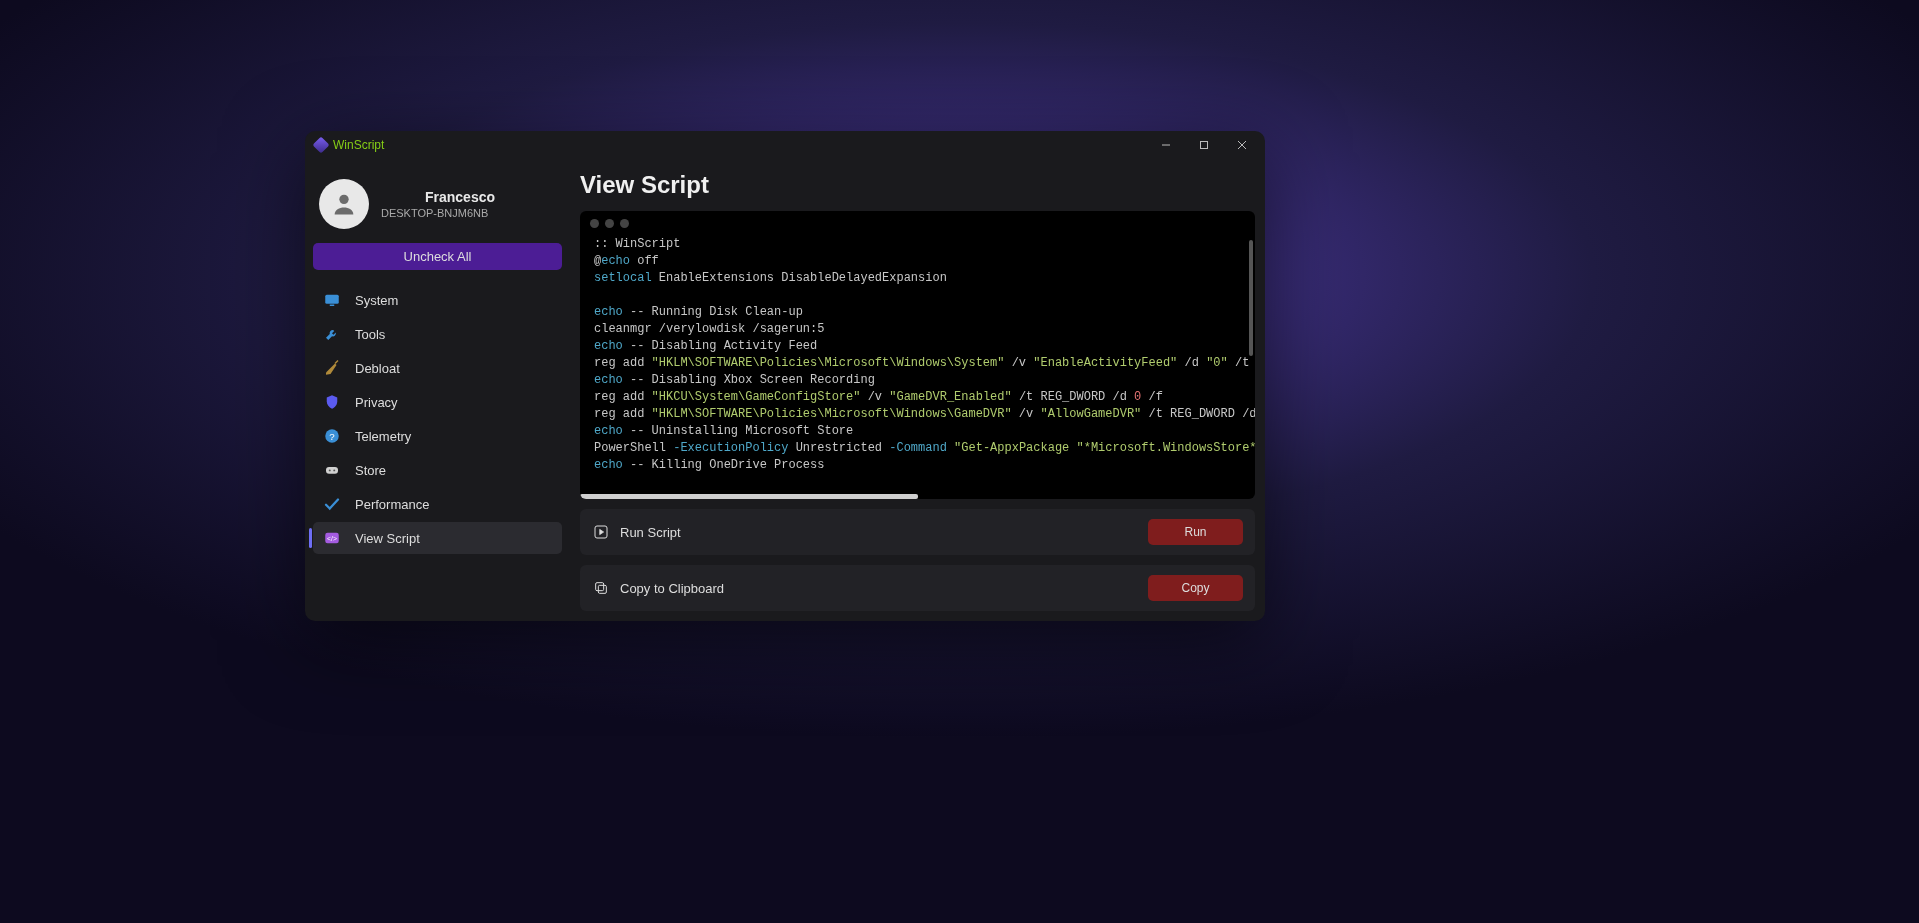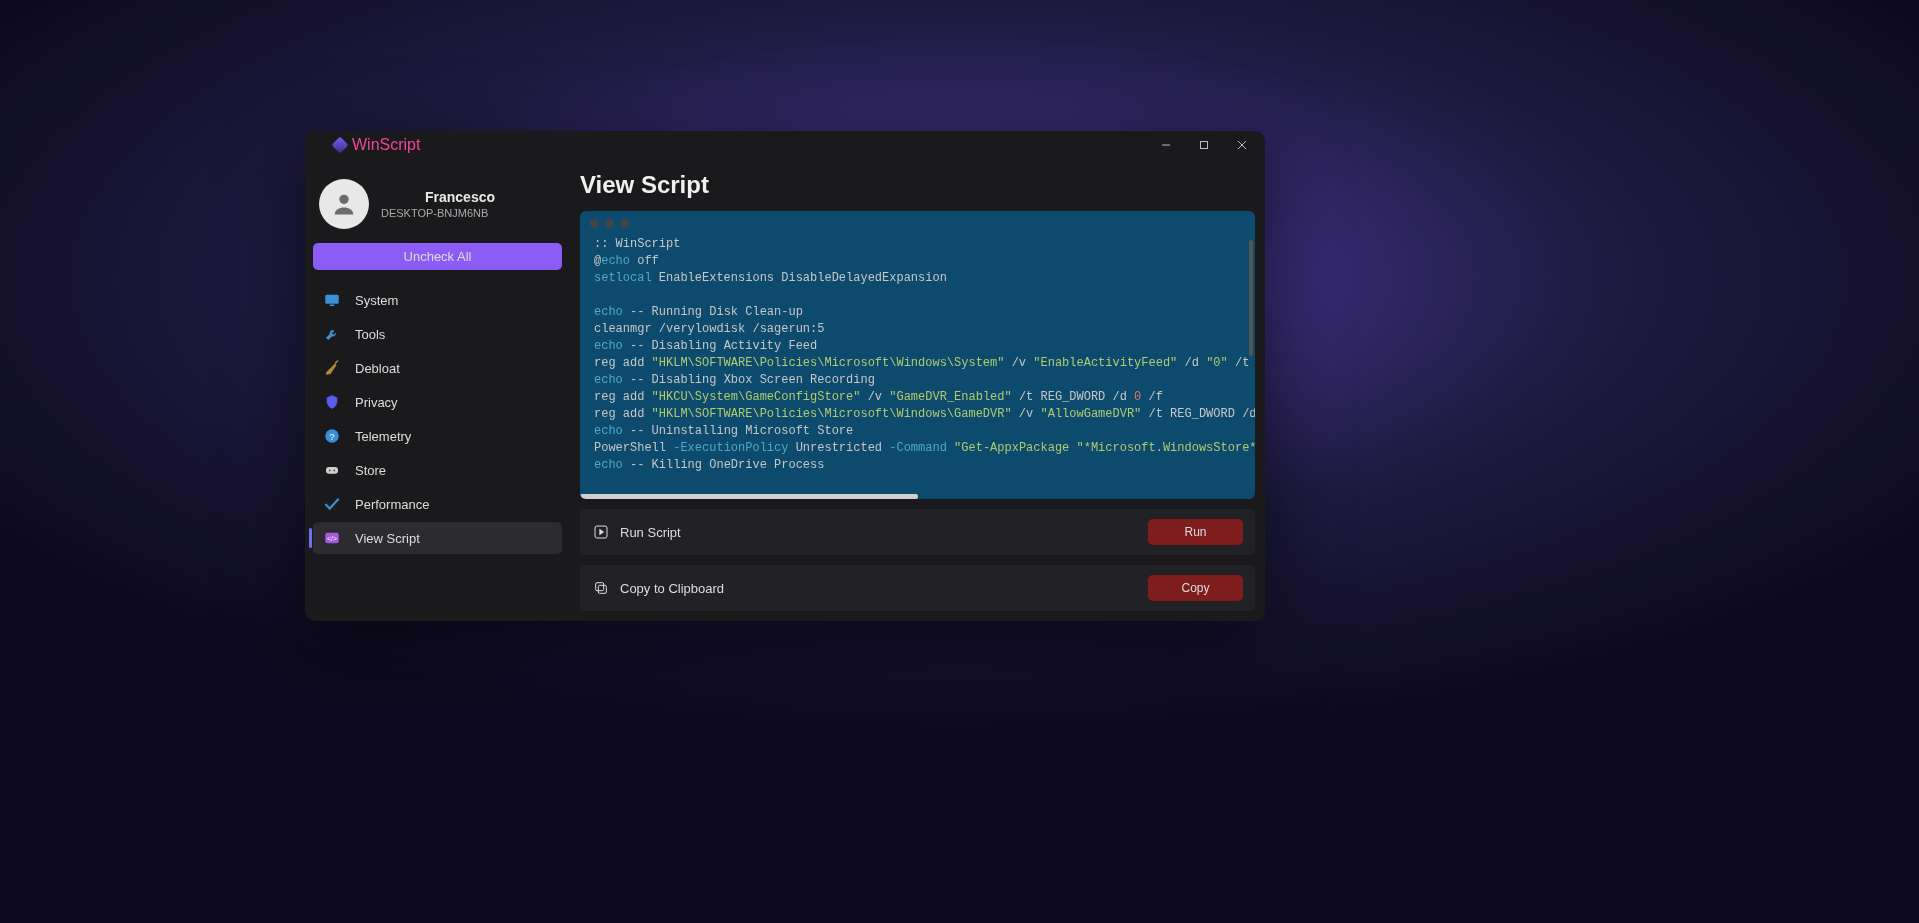--- a/index.html
+++ b/index.html
@@ -19,24 +19,23 @@
     border-radius: 10px;
     display: flex;
     flex-direction: column;
     box-shadow: 0 20px 80px rgba(0,0,0,0.6);
   }
   .titlebar {
     height: 28px;
     display: flex;
     align-items: center;
     padding: 0 4px 0 10px;
-    color: #ec4899;
-    font-size: 16px;
+    color: #84cc16;
+    font-size: 12px;
     user-select: none;
-    margin-left: 19px;
   }
   .titlebar .logo {
     width: 12px; height: 12px;
     margin-right: 6px;
     transform: rotate(45deg);
     background: linear-gradient(135deg, #7b5ff0, #3b2a8a);
     border-radius: 2px;
   }
   .titlebar .spacer { flex: 1; }
   .titlebar .win-btn {
@@ -62,21 +61,21 @@
     border-radius: 50%;
     background: #e8e8e8;
     display: flex; align-items: center; justify-content: center;
     margin-right: 12px;
   }
   .avatar svg { width: 28px; height: 28px; fill: #6b6b6b; }
   .profile .name { color: #e8e8e8; font-size: 14px; font-weight: 600; margin-left: 44px; }
   .profile .machine { color: #aaa; font-size: 11px; margin-top: 2px; }
   .uncheck-btn {
     margin: 2px 0 12px 0;
-    background: #8b5cf6;
+    background: #4c1d95;
     color: #ddd;
     border-radius: 5px;
     text-align: center;
     padding: 6px 0;
     font-size: 13px;
     cursor: pointer;
   }
   .nav { display: flex; flex-direction: column; gap: 2px; margin-top: 2px; }
   .nav-item {
     display: flex; align-items: center;
@@ -109,21 +108,21 @@
   .nav-item .ico svg { width: 18px; height: 18px; }
   .main {
     flex: 1;
     padding: 12px 10px 10px 10px;
     display: flex;
     flex-direction: column;
     min-width: 0;
   }
   .main h1 { color: #f0f0f0; font-size: 24px; font-weight: 700; margin-bottom: 12px; }
   .code-panel {
-    background: #0c4a6e;
+    background: #000000;
     border-radius: 6px;
     flex: 1;
     display: flex;
     flex-direction: column;
     min-height: 0;
     position: relative;
     overflow: hidden;
   }
   .code-header {
     padding: 8px 10px;

